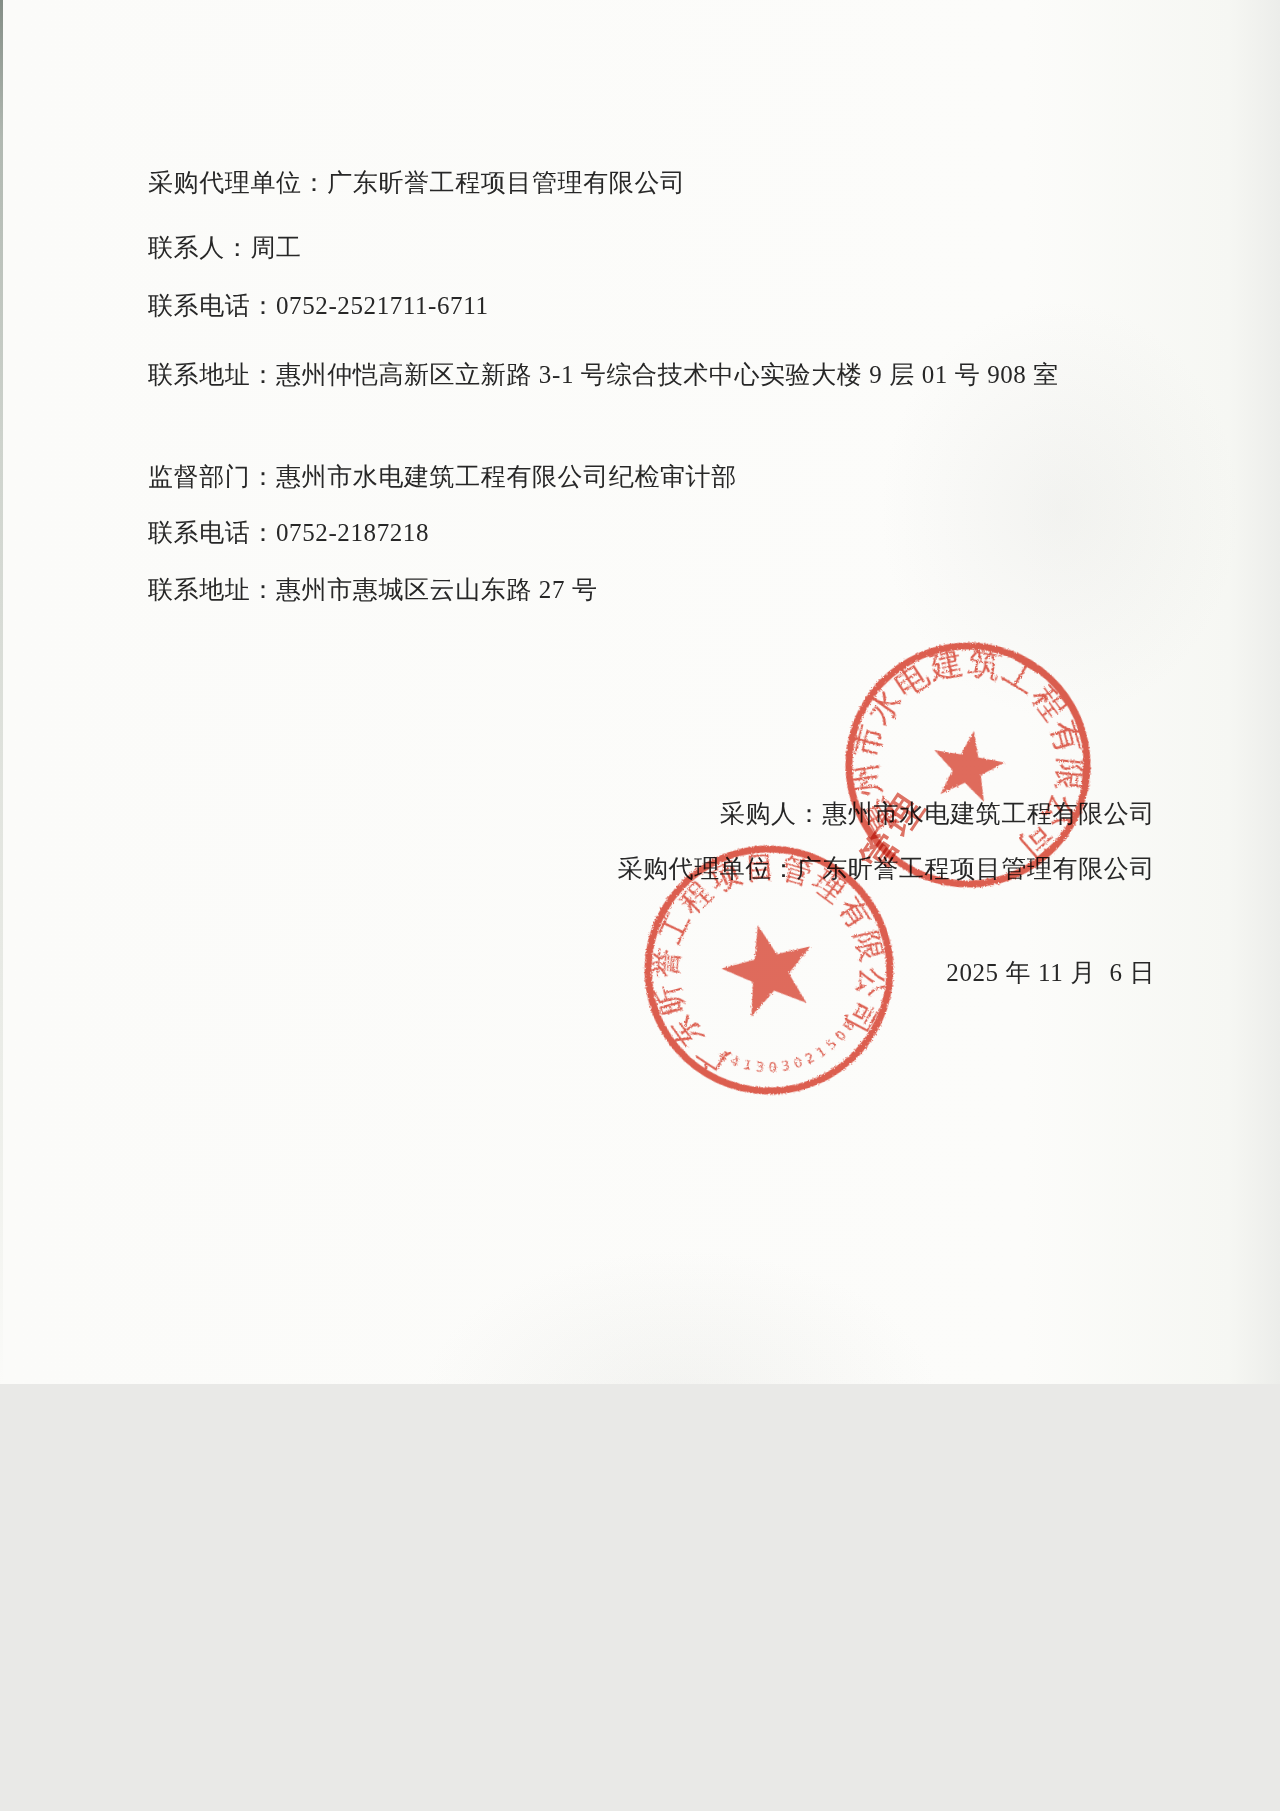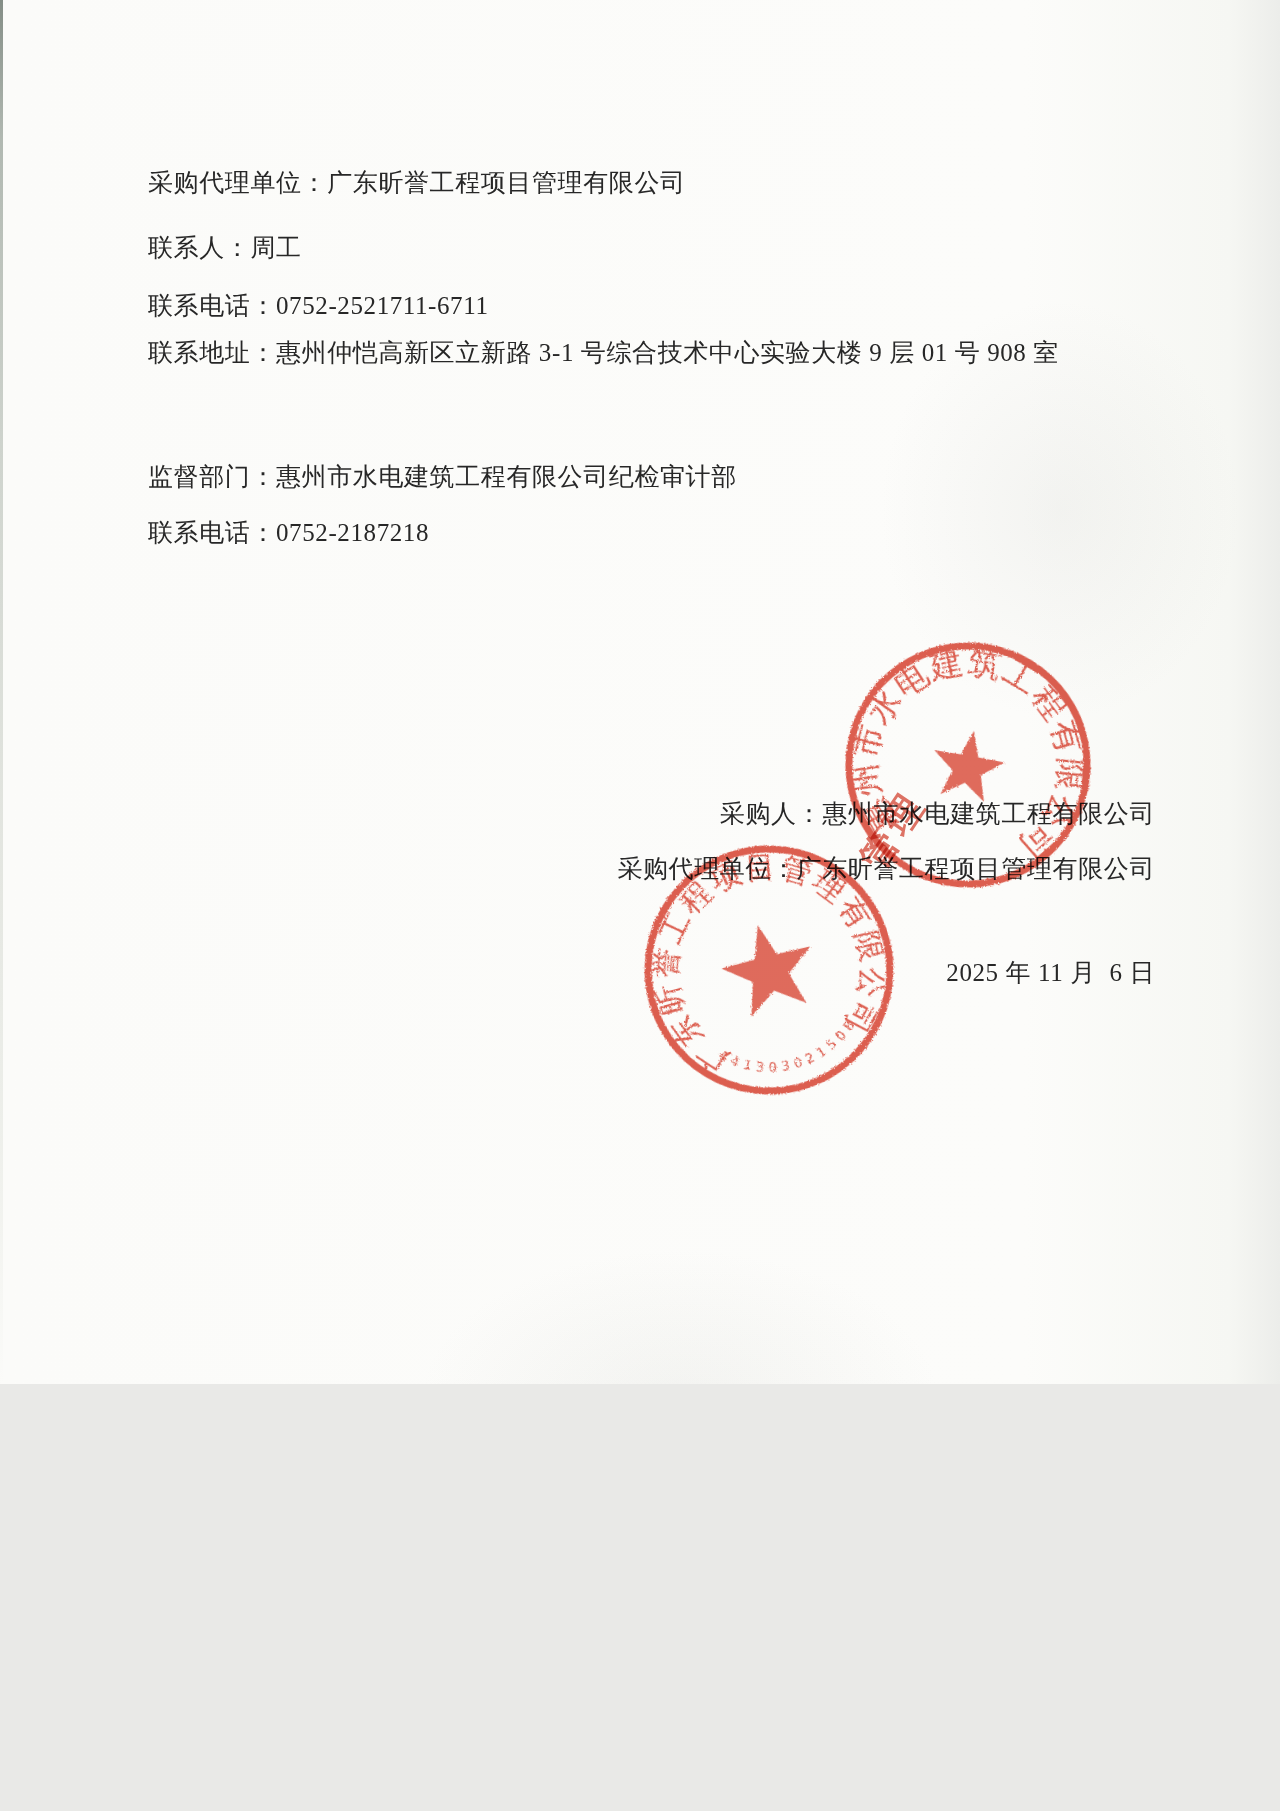--- a/index.html
+++ b/index.html
@@ -35,24 +35,25 @@
 
 <div class="page">
 
   <div class="edge-line"></div>
   <div class="smudge" style="left:420px;top:1250px;width:520px;height:300px;"></div>
   <div class="smudge" style="left:880px;top:300px;width:360px;height:420px;"></div>
 
   <div class="textline leftcol" style="top:166px;">采购代理单位：广东昕誉工程项目管理有限公司</div>
   <div class="textline leftcol" style="top:231px;">联系人：周工</div>
   <div class="textline leftcol" style="top:289px;">联系电话：0752-2521711-6711</div>
-  <div class="textline leftcol" style="top:336px;">联系地址：惠州仲恺高新区立新路 3-1 号综合技术中心实验大楼 9 层 01 号 908 室</div>
+  <div class="textline leftcol" style="top:358px;">联系地址：惠州仲恺高新区立新路 3-1 号综合技术中心实验大楼 9 层 01 号 908 室</div>
 
   <div class="textline leftcol" style="top:460px;">监督部门：惠州市水电建筑工程有限公司纪检审计部</div>
   <div class="textline leftcol" style="top:516px;">联系电话：0752-2187218</div>
+  <div class="textline leftcol" style="top:573px;">联系地址：惠州市惠城区云山东路 27 号</div>
 
   <div class="sigline" style="top:797px;">采购人：惠州市水电建筑工程有限公司</div>
   <div class="sigline" style="top:852px;">采购代理单位：广东昕誉工程项目管理有限公司</div>
   <div class="sigline" style="top:956px;">2025 年 11 月  6 日</div>
 
   <div class="ghost">管理</div>
 
   <div class="stamp" style="left:839px;top:636px;transform:rotate(10deg);">
     <svg width="258" height="258" viewBox="0 0 260 260">
       <defs>

